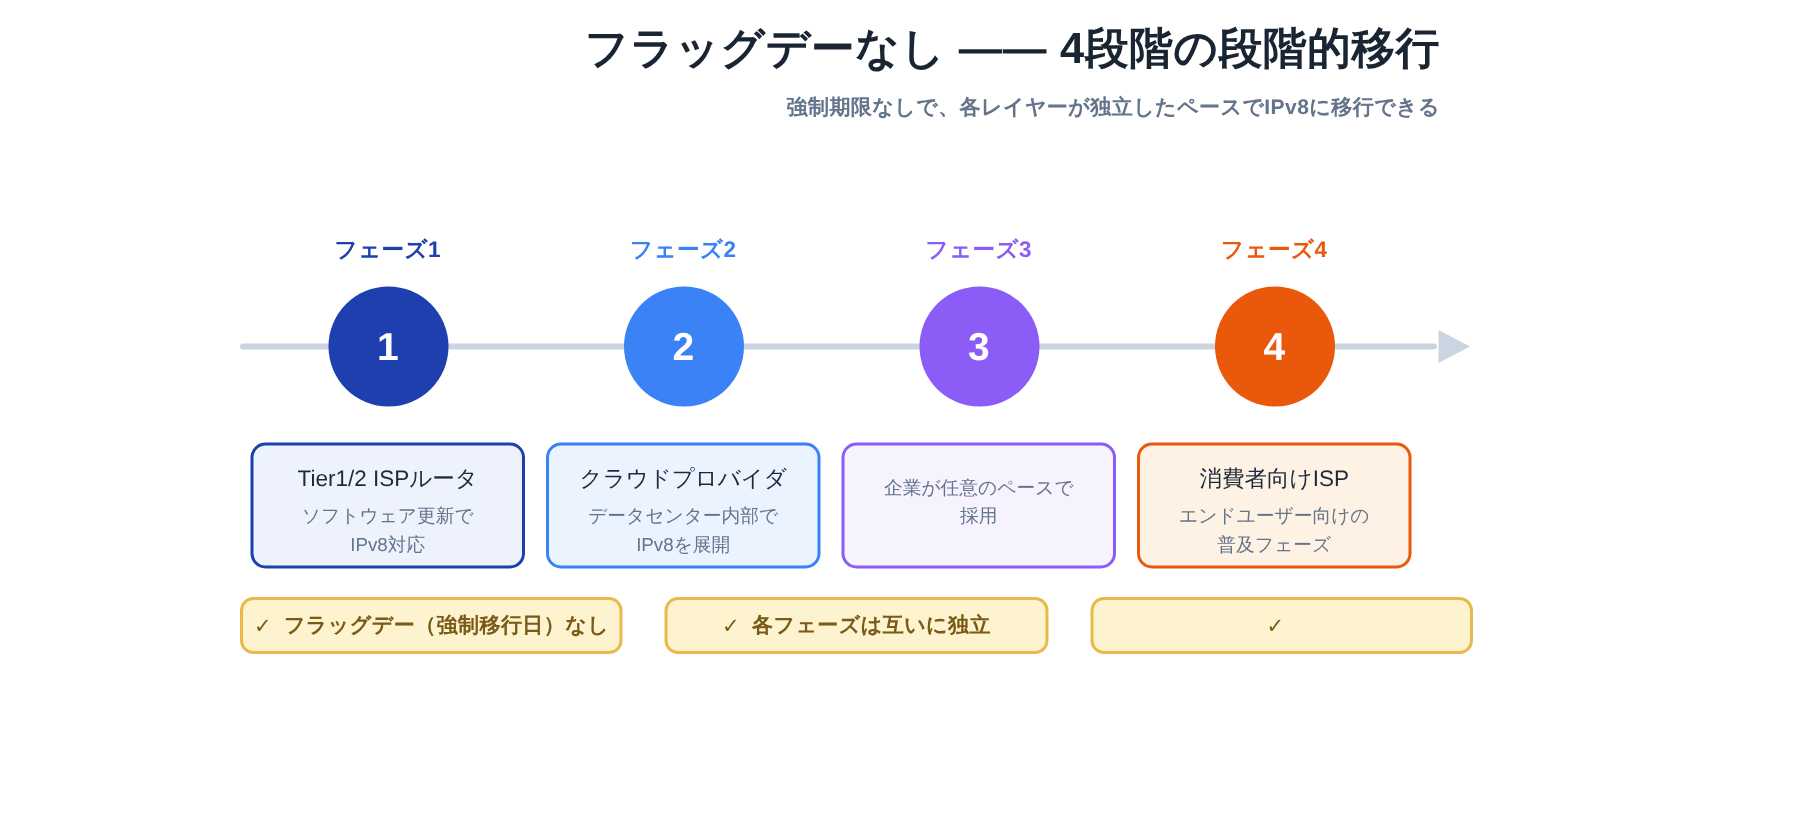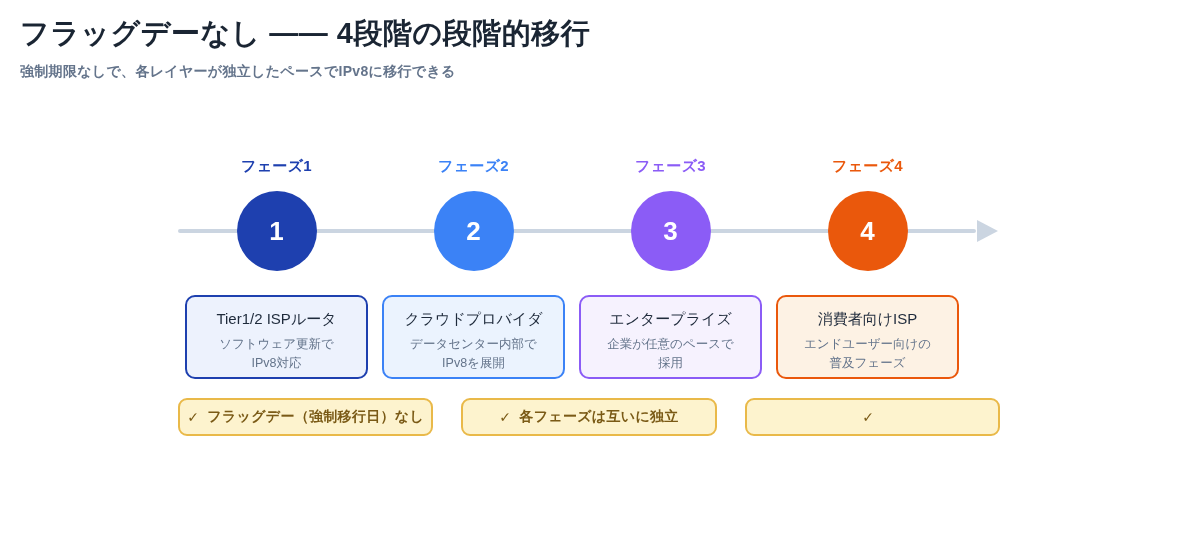--- a/index.html
+++ b/index.html
@@ -6,31 +6,31 @@
   html, body { background: #ffffff; }
   body {
     font-family: "Liberation Sans", "DejaVu Sans", sans-serif;
     width: 1200px; height: 550px;
     position: relative;
     overflow: hidden;
   }
   .page { position: absolute; inset: 0; background: #ffffff; }
 
   
-  .header { position: absolute; top: 16px; left: 0; width: 960px; text-align: left; padding-left: 20px; }
+  .header { position: absolute; top: 16px; left: 0; width: 960px; text-align: right; }
   .title {
     font-size: 29px; font-weight: 700; color: #1a2533;
     letter-spacing: 0.5px; line-height: 34px;
   }
   .subtitle {
     margin-top: 13px; font-size: 14px; color: #64748b; letter-spacing: 0.3px; font-weight: bold;
   }
 
   
-  .diagram { position: absolute; left: 178px; top: 157px; width: 822px; }
+  .diagram { position: absolute; left: 160px; top: 157px; width: 822px; }
 
   .labels-row { display: grid; grid-template-columns: repeat(4, 197px); }
   .phase-label {
     text-align: center; font-size: 15px; font-weight: 700;
     color: var(--accent); letter-spacing: 0.3px;
   }
 
   .timeline { position: relative; height: 80px; margin-top: 15px; }
   .track {
     position: absolute; left: 0; right: 24px; top: 38px; height: 4px;
@@ -128,21 +128,20 @@
         </div>
       </div>
       <div class="card" style="--accent: #3b82f6; --cardbg: #ebf3fe;">
         <div class="card-title">クラウドプロバイダ</div>
         <div class="card-desc">
           <div>データセンター内部で</div>
           <div>IPv8を展開</div>
         </div>
       </div>
       <div class="card" style="--accent: #8b5cf6; --cardbg: #f6f2fe;">
-        <div class="card-title">エンタープライズ</div>
         <div class="card-desc">
           <div>企業が任意のペースで</div>
           <div>採用</div>
         </div>
       </div>
       <div class="card" style="--accent: #ea580c; --cardbg: #fdf2e4;">
         <div class="card-title">消費者向けISP</div>
         <div class="card-desc">
           <div>エンドユーザー向けの</div>
           <div>普及フェーズ</div>

